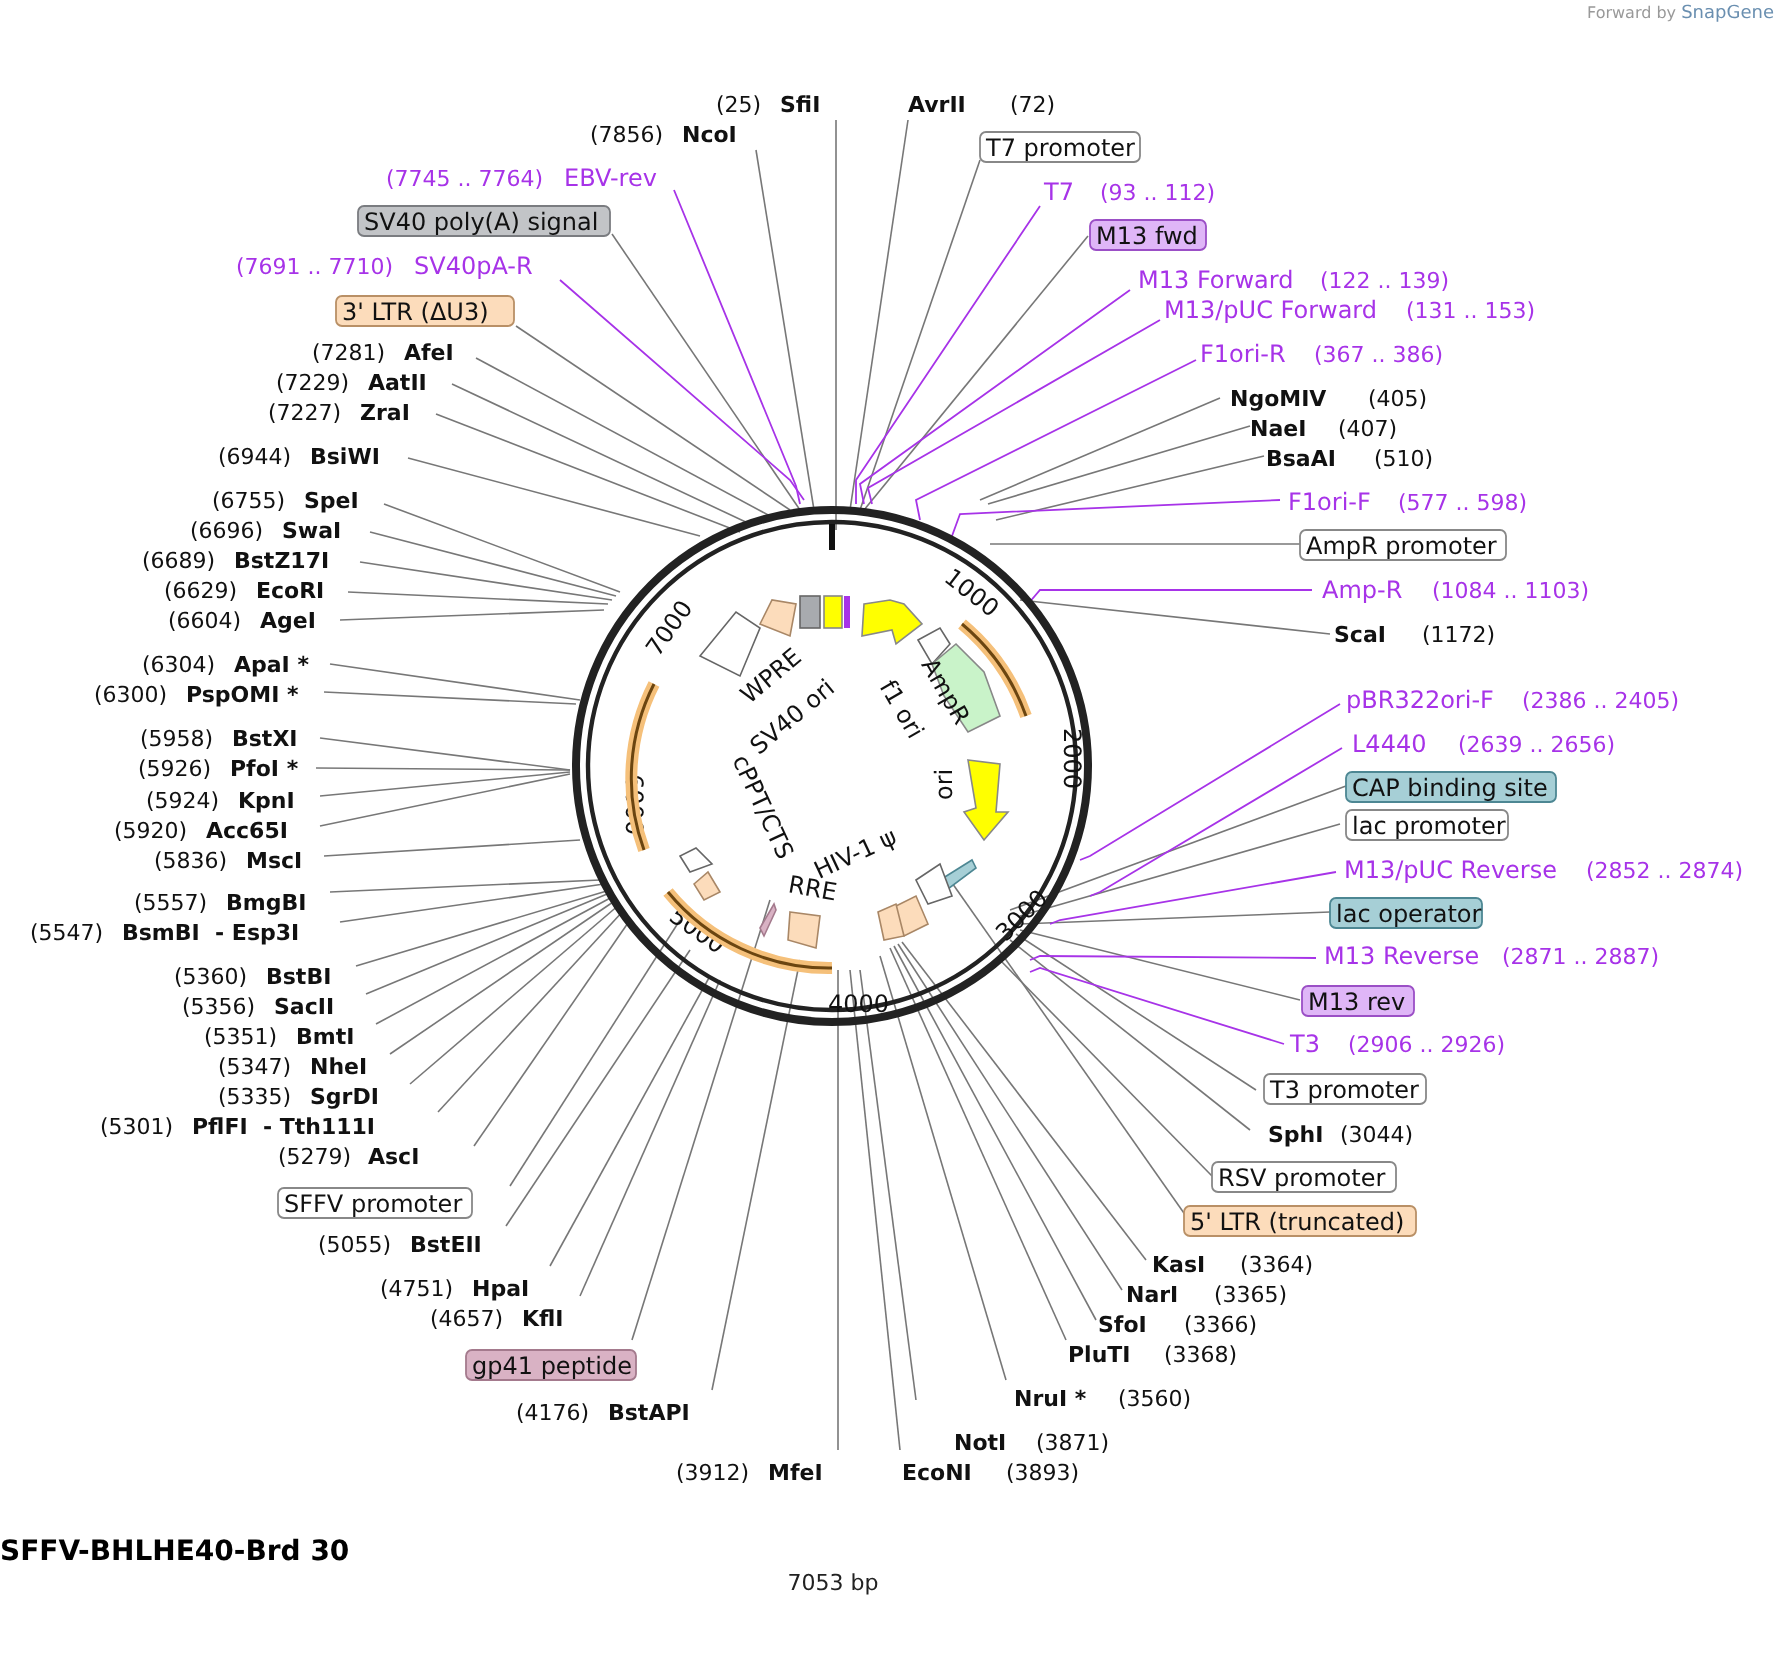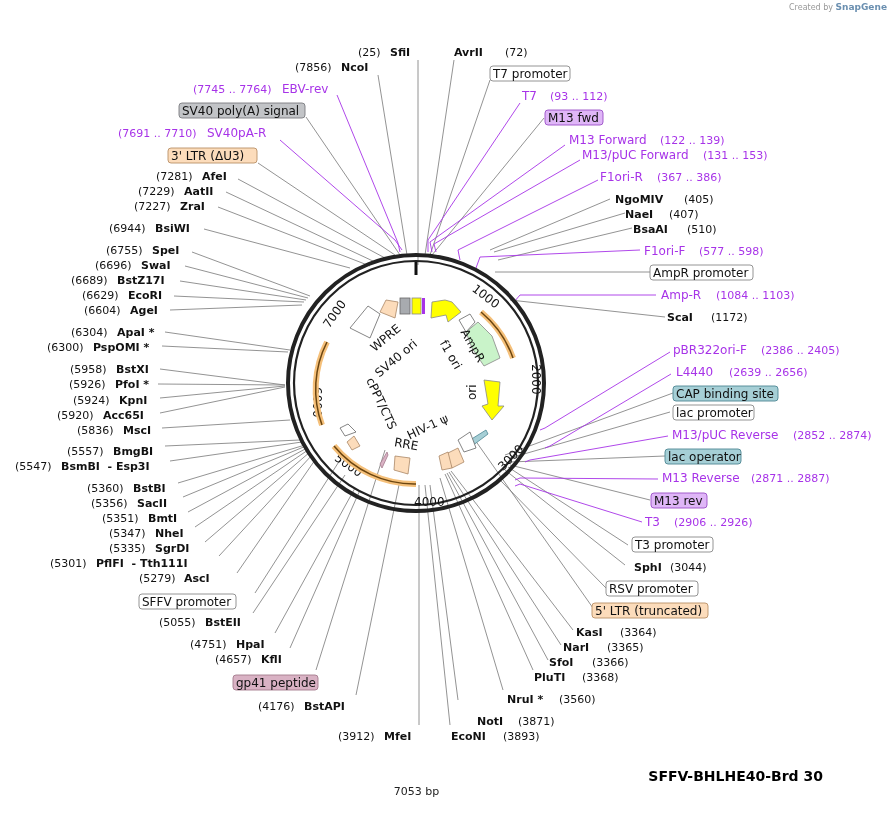--- a/index.html
+++ b/index.html
@@ -1,27 +1,27 @@
 <!DOCTYPE html>
 <html><head>
 <meta charset="utf-8">
 <style>
   html,body{margin:0;padding:0;background:#fff;}
   body{width:893px;height:835px;position:relative;overflow:hidden;font-family:"DejaVu Sans","Liberation Sans",sans-serif;}
   #map{position:absolute;left:0;top:0;width:893px;height:835px;}
   .credit{position:absolute;right:6px;top:2px;font-size:8px;color:#999;font-family:"DejaVu Sans",sans-serif;}
-  .credit b{color:#6a8fb0;font-weight:bold;font-size:9px;margin-top:44px;}
-  .title{position:absolute;left:0;width:823px;text-align:right;top:768px;font-weight:bold;font-size:14px;color:#000;}
+  .credit b{color:#6a8fb0;font-weight:normal;font-size:9px;margin-top:44px;}
+  .title{position:absolute;left:0;width:823px;text-align:left;top:768px;font-weight:bold;font-size:14px;color:#000;}
   .bp{position:absolute;left:0;width:833px;text-align:center;top:785px;font-size:11px;color:#222;}
   svg text{font-family:"DejaVu Sans",sans-serif;}
 </style>
 </head>
 <body>
 
-<div class="credit"><span>Created by</span> <b>SnapGene</b></div>
+<div class="credit"><span>Forward by</span> <b>SnapGene</b></div>
 
 <svg id="map" viewBox="0 0 893 835">
 
   <g stroke="#777" stroke-width="0.8" fill="none">
     <line x1="418" y1="60" x2="418" y2="265"></line>
     <line x1="454" y1="60" x2="425" y2="255"></line>
     <line x1="378" y1="75" x2="407" y2="255"></line>
     <line x1="490" y1="80" x2="430" y2="255"></line>
     <line x1="544" y1="118" x2="432" y2="255"></line>
     <line x1="610" y1="199" x2="490" y2="250"></line>

